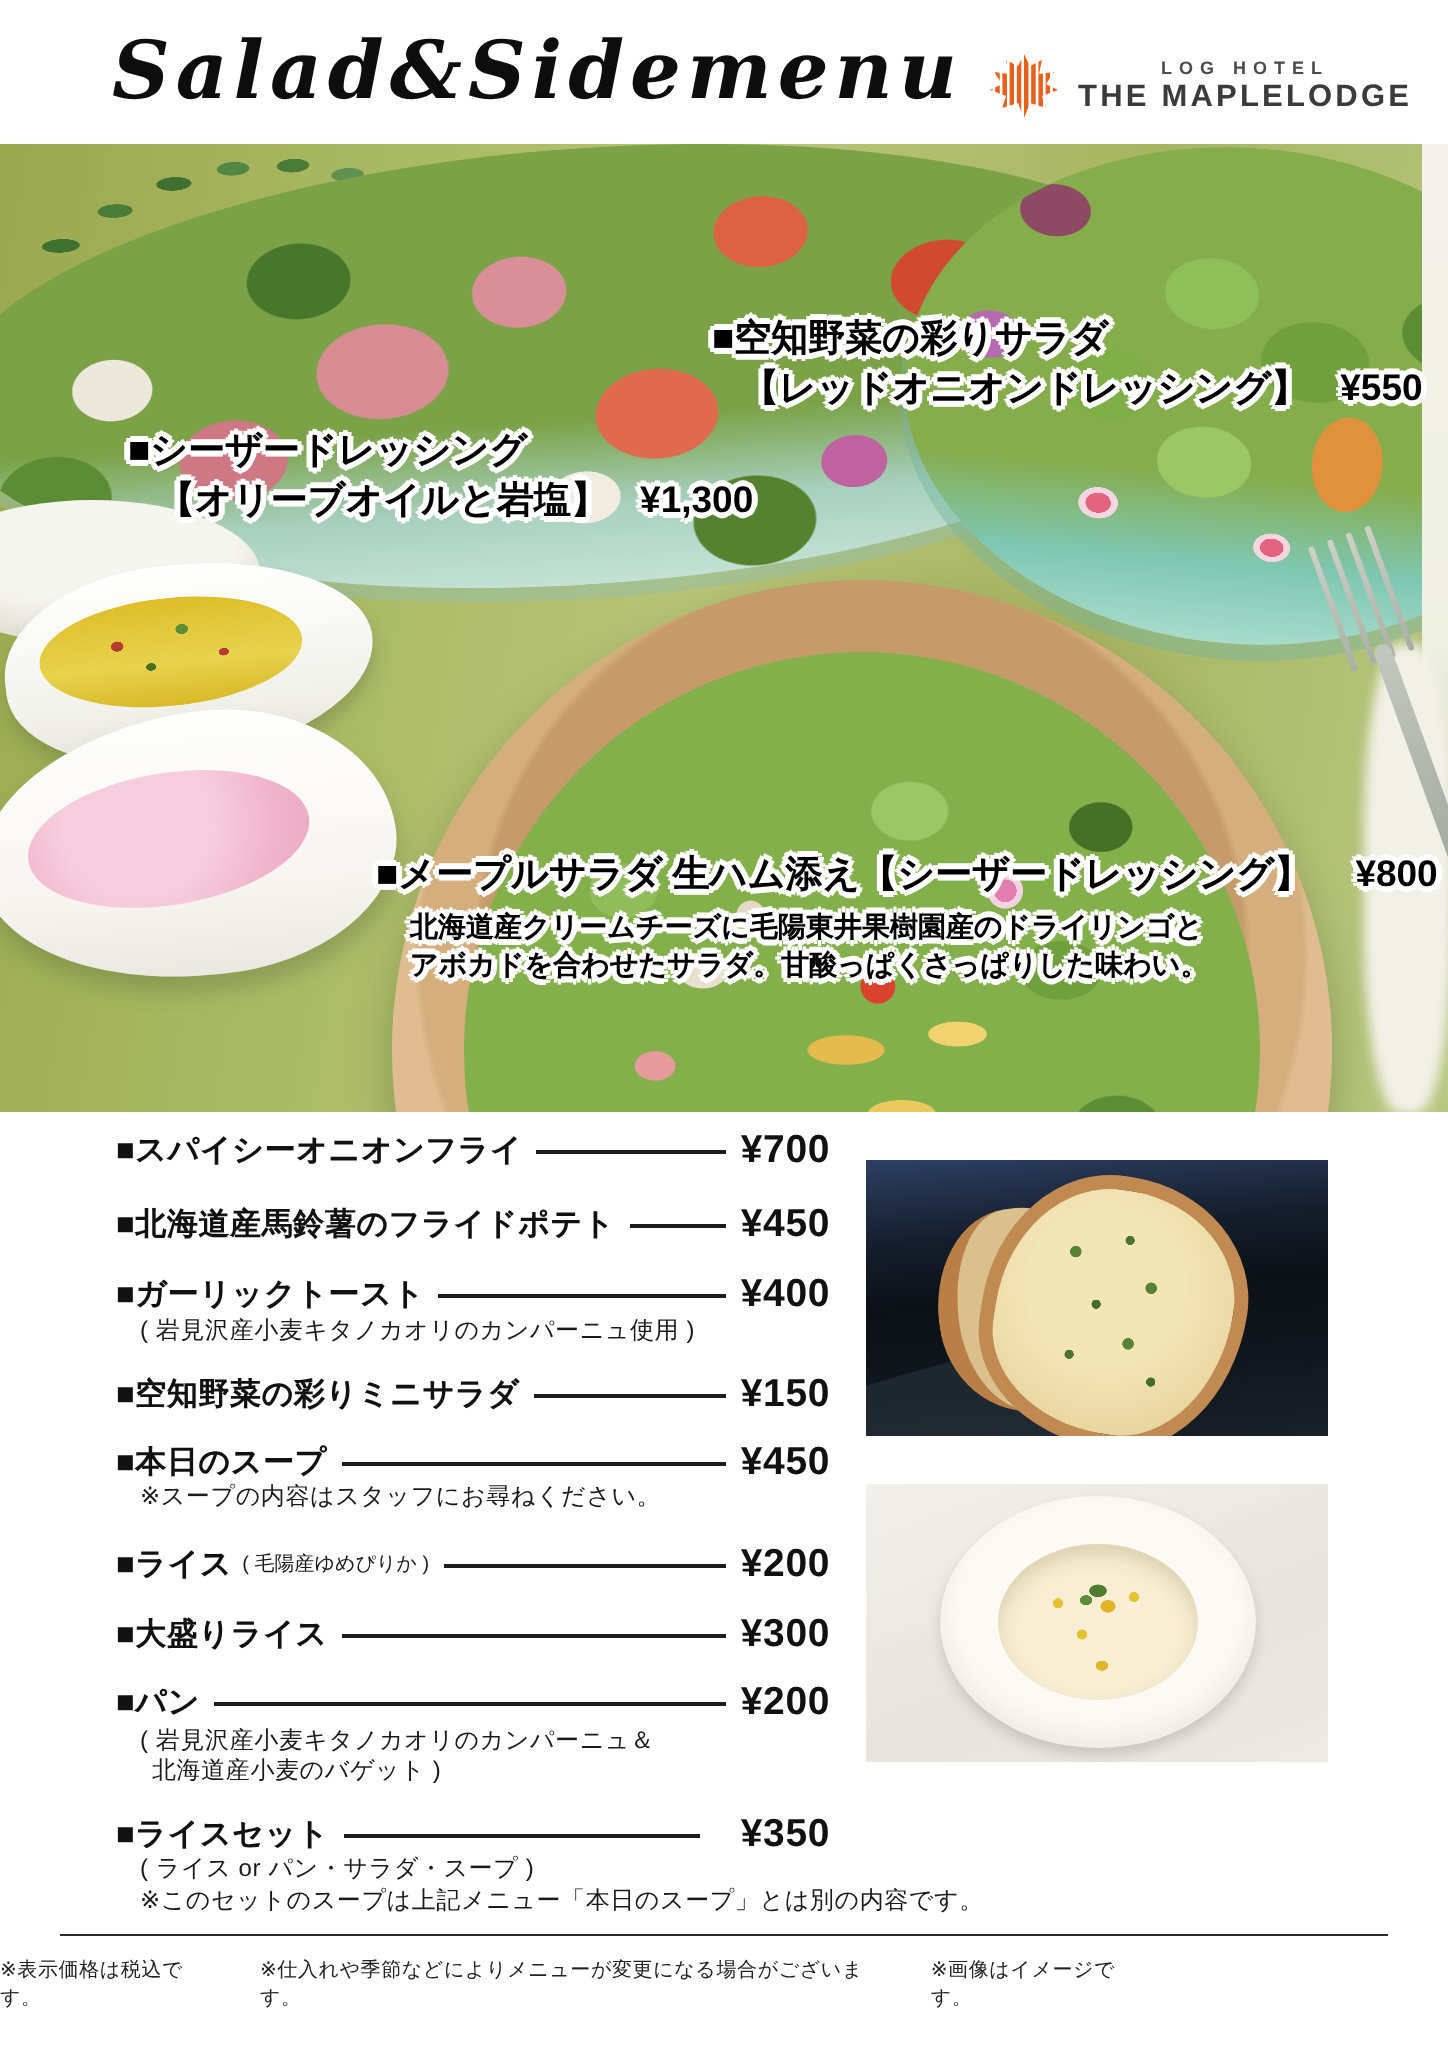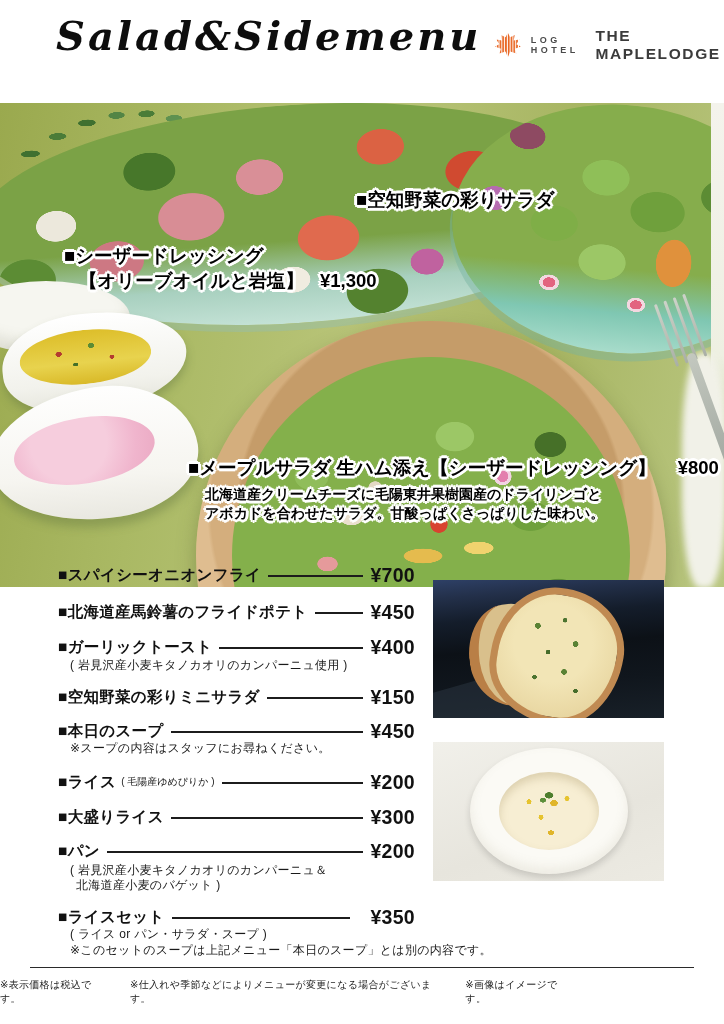--- a/index.html
+++ b/index.html
@@ -9,29 +9,28 @@
   }
   .abs{position:absolute;}
 
   
   .title{
     position:absolute;left:56px;top:12px;margin:0;
     font-family:"DejaVu Serif","Liberation Serif",serif;
     font-style:italic;font-weight:bold;font-size:40px;letter-spacing:3px;color:#0d0d0d;
   }
   .logo{position:absolute;left:494px;top:26px;display:flex;align-items:center;gap:9px;}
-  .logo-text{display:flex;align-items:center;}
+  .logo-text{display:flex;flex-direction:column;align-items:center;}
   .logo-top{font-size:9px;letter-spacing:3.5px;color:#4a4a4a;font-weight:bold;}
   .logo-main{font-size:15.5px;letter-spacing:1.6px;color:#3b3b3b;font-weight:bold;margin-top:1px;}
 
   
   .hero{
     position:absolute;left:0;top:72px;width:724px;height:484px;overflow:hidden;
     background:linear-gradient(100deg,#9aa94e 0%,#aab964 25%,#b8c478 48%,#a7b562 72%,#bac781 100%);
-    margin-top:31px;
   }
   .hero .abs{position:absolute;}
   .sprig{left:10px;top:0;width:230px;height:80px;transform:rotate(-3deg);background:
     radial-gradient(14px 5px at 20px 46px,#3f7030 0 65%,transparent 70%),
     radial-gradient(13px 5px at 48px 30px,#4a7c38 0 65%,transparent 70%),
     radial-gradient(13px 5px at 78px 18px,#3f7030 0 65%,transparent 70%),
     radial-gradient(12px 5px at 108px 12px,#538545 0 65%,transparent 70%),
     radial-gradient(12px 5px at 138px 12px,#4a7c38 0 65%,transparent 70%),
     radial-gradient(12px 5px at 165px 18px,#5f9150 0 65%,transparent 70%),
     radial-gradient(11px 4px at 190px 28px,#4a7c38 0 65%,transparent 70%),
@@ -221,20 +220,21 @@
   </div>
   <div class="abs boat2">
     <div class="pinksauce"></div>
   </div>
   <div class="abs bowl">
     <div class="bsalad"></div>
   </div>
 
   <div class="htext htext1">
     <div class="ht-main stk">■空知野菜の彩りサラダ</div>
+    <div class="ht-main stk ht-indent"><span>【レッドオニオンドレッシング】</span><span class="ht-price">¥550</span></div>
   </div>
   <div class="htext htext2">
     <div class="ht-main stk">■シーザードレッシング</div>
     <div class="ht-main stk ht-indent"><span>【オリーブオイルと岩塩】</span><span class="ht-price">¥1,300</span></div>
   </div>
   <div class="htext htext3">
     <div class="ht-main stk"><span>■メープルサラダ 生ハム添え【シーザードレッシング】</span><span class="ht-price" style="margin-left:22px">¥800</span></div>
     <div class="ht-desc stk">北海道産クリームチーズに毛陽東井果樹園産のドライリンゴと</div>
     <div class="ht-desc stk" style="margin-top:0">アボカドを合わせたサラダ。甘酸っぱくさっぱりした味わい。</div>
   </div>

